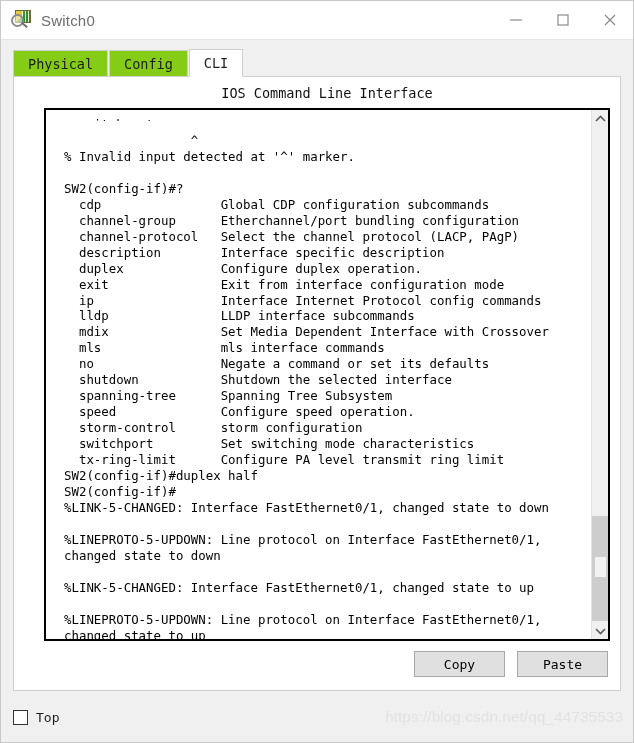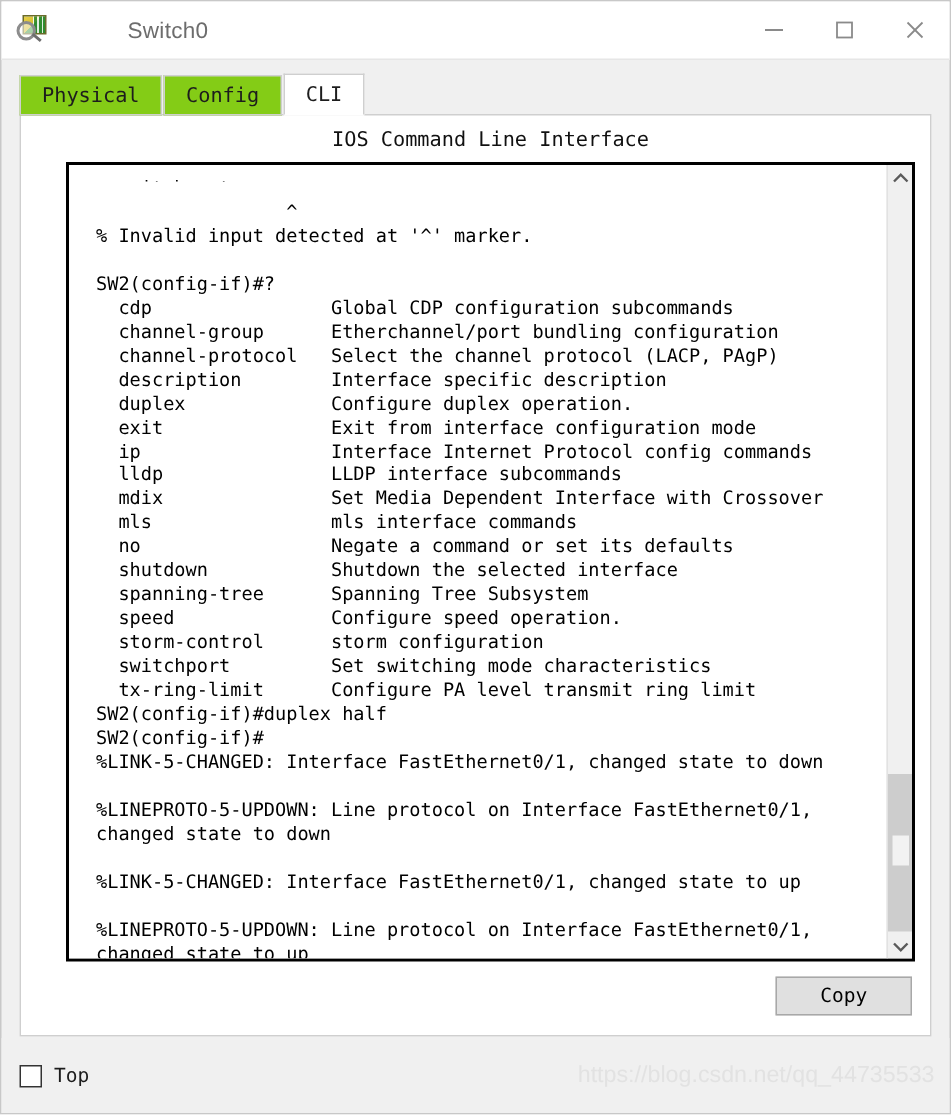--- a/index.html
+++ b/index.html
@@ -21,21 +21,20 @@
   }
 
   
   #titlebar {
     height: 39px;
     background: #ffffff;
     border-bottom: 1px solid #e6e6e6;
     display: flex;
     align-items: center;
     flex: 0 0 auto;
-    gap: 44px;
   }
   #app-icon {
     width: 22px; height: 22px;
     margin-left: 10px; margin-right: 8px;
     position: relative;
     flex: 0 0 auto;
   }
   #app-icon .box {
     position: absolute; left: 4px; top: 1px;
     width: 16px; height: 13px;
@@ -337,20 +336,21 @@
         <div class="sb-arrow bottom">
           <svg width="11" height="8" viewBox="0 0 11 8">
               <polyline points="1,2 5.5,6.5 10,2" fill="none" stroke="#5a5a5a" stroke-width="1.6"></polyline>
             </svg>
         </div>
       </div>
     </div>
 
     <div id="btnrow">
       <div class="gbtn">Copy</div>
+      <div class="gbtn">Paste</div>
     </div>
   </div>
 
   <div id="footer">
     <div id="top-check"></div>
     <div id="top-label">Top</div>
     <div id="watermark">https://blog.csdn.net/qq_44735533</div>
   </div>
 
 </div>

